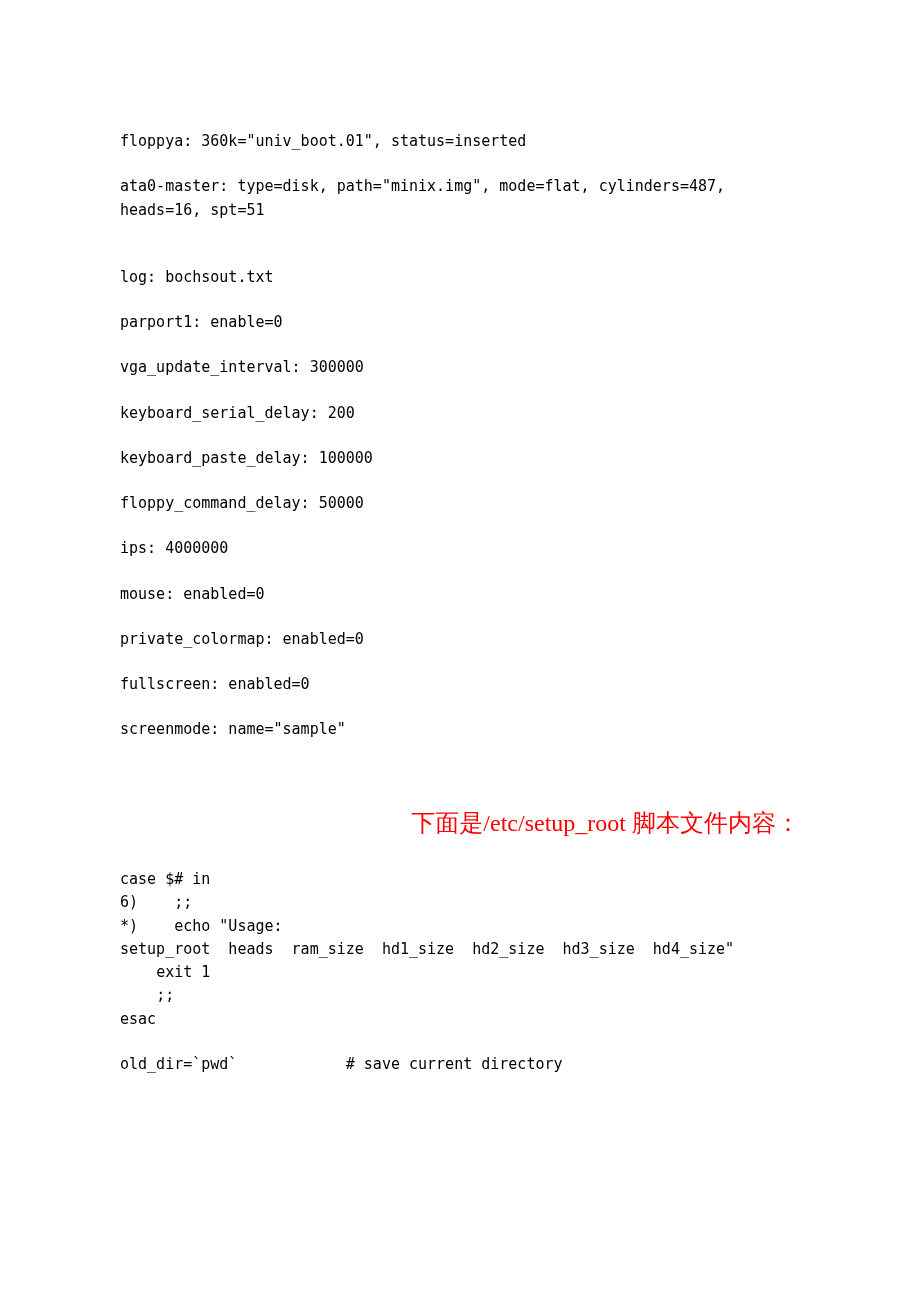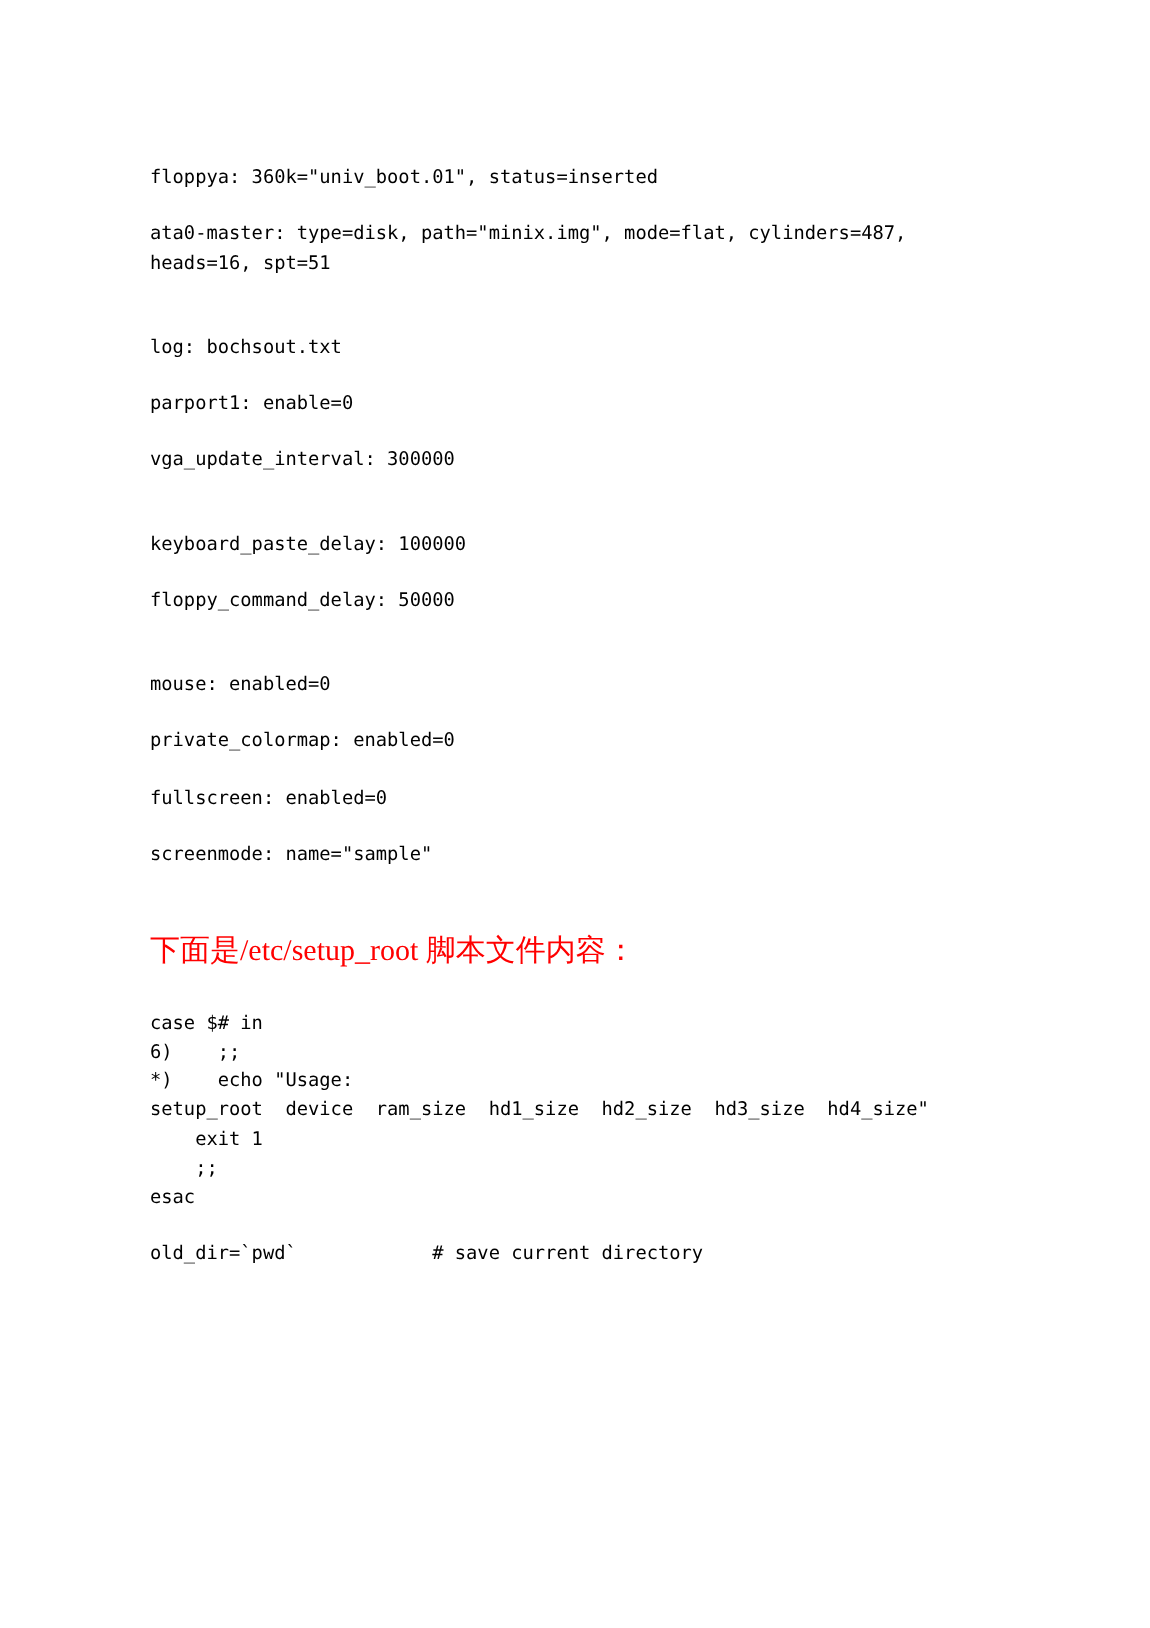--- a/index.html
+++ b/index.html
@@ -23,64 +23,67 @@
     margin: 0;
     padding: 0;
   }
   .block-gap {
     height: 22px;
   }
   .heading {
     font-family: "SimSun", "宋体", serif;
     font-size: 24px;
     color: #ff0000;
-    margin-top: 50px;
+    margin-top: 65px;
     margin-bottom: 28px;
     line-height: 1.4;
+    text-align: right;
   }
 </style>
 </head>
 <body>
 
 <div class="page">
 
   <div>
     <p class="code-line">floppya: 360k="univ_boot.01", status=inserted</p>
     <div class="block-gap"></div>
     <p class="code-line">ata0-master: type=disk, path="minix.img", mode=flat, cylinders=487, heads=16, spt=51</p>
     <div class="block-gap"></div>
     <div class="block-gap"></div>
     <p class="code-line">log: bochsout.txt</p>
     <div class="block-gap"></div>
     <p class="code-line">parport1: enable=0</p>
     <div class="block-gap"></div>
     <p class="code-line">vga_update_interval: 300000</p>
     <div class="block-gap"></div>
+    <p class="code-line">keyboard_serial_delay: 200</p>
     <div class="block-gap"></div>
     <p class="code-line">keyboard_paste_delay: 100000</p>
     <div class="block-gap"></div>
     <p class="code-line">floppy_command_delay: 50000</p>
     <div class="block-gap"></div>
+    <p class="code-line">ips: 4000000</p>
     <div class="block-gap"></div>
     <p class="code-line">mouse: enabled=0</p>
     <div class="block-gap"></div>
     <p class="code-line">private_colormap: enabled=0</p>
     <div class="block-gap"></div>
     <p class="code-line">fullscreen: enabled=0</p>
     <div class="block-gap"></div>
     <p class="code-line">screenmode: name="sample"</p>
   </div>
 
   <div class="heading">下面是/etc/setup_root 脚本文件内容：</div>
 
   <div>
     <p class="code-line">case $# in</p>
     <p class="code-line">6)    ;;</p>
     <p class="code-line">*)    echo "Usage:</p>
-    <p class="code-line">setup_root  device  ram_size  hd1_size  hd2_size  hd3_size  hd4_size"</p>
+    <p class="code-line">setup_root  heads  ram_size  hd1_size  hd2_size  hd3_size  hd4_size"</p>
     <p class="code-line">    exit 1</p>
     <p class="code-line">    ;;</p>
     <p class="code-line">esac</p>
   </div>
 
   <div class="block-gap"></div>
 
   <div>
     <p class="code-line">old_dir=`pwd`            # save current directory</p>
   </div>

